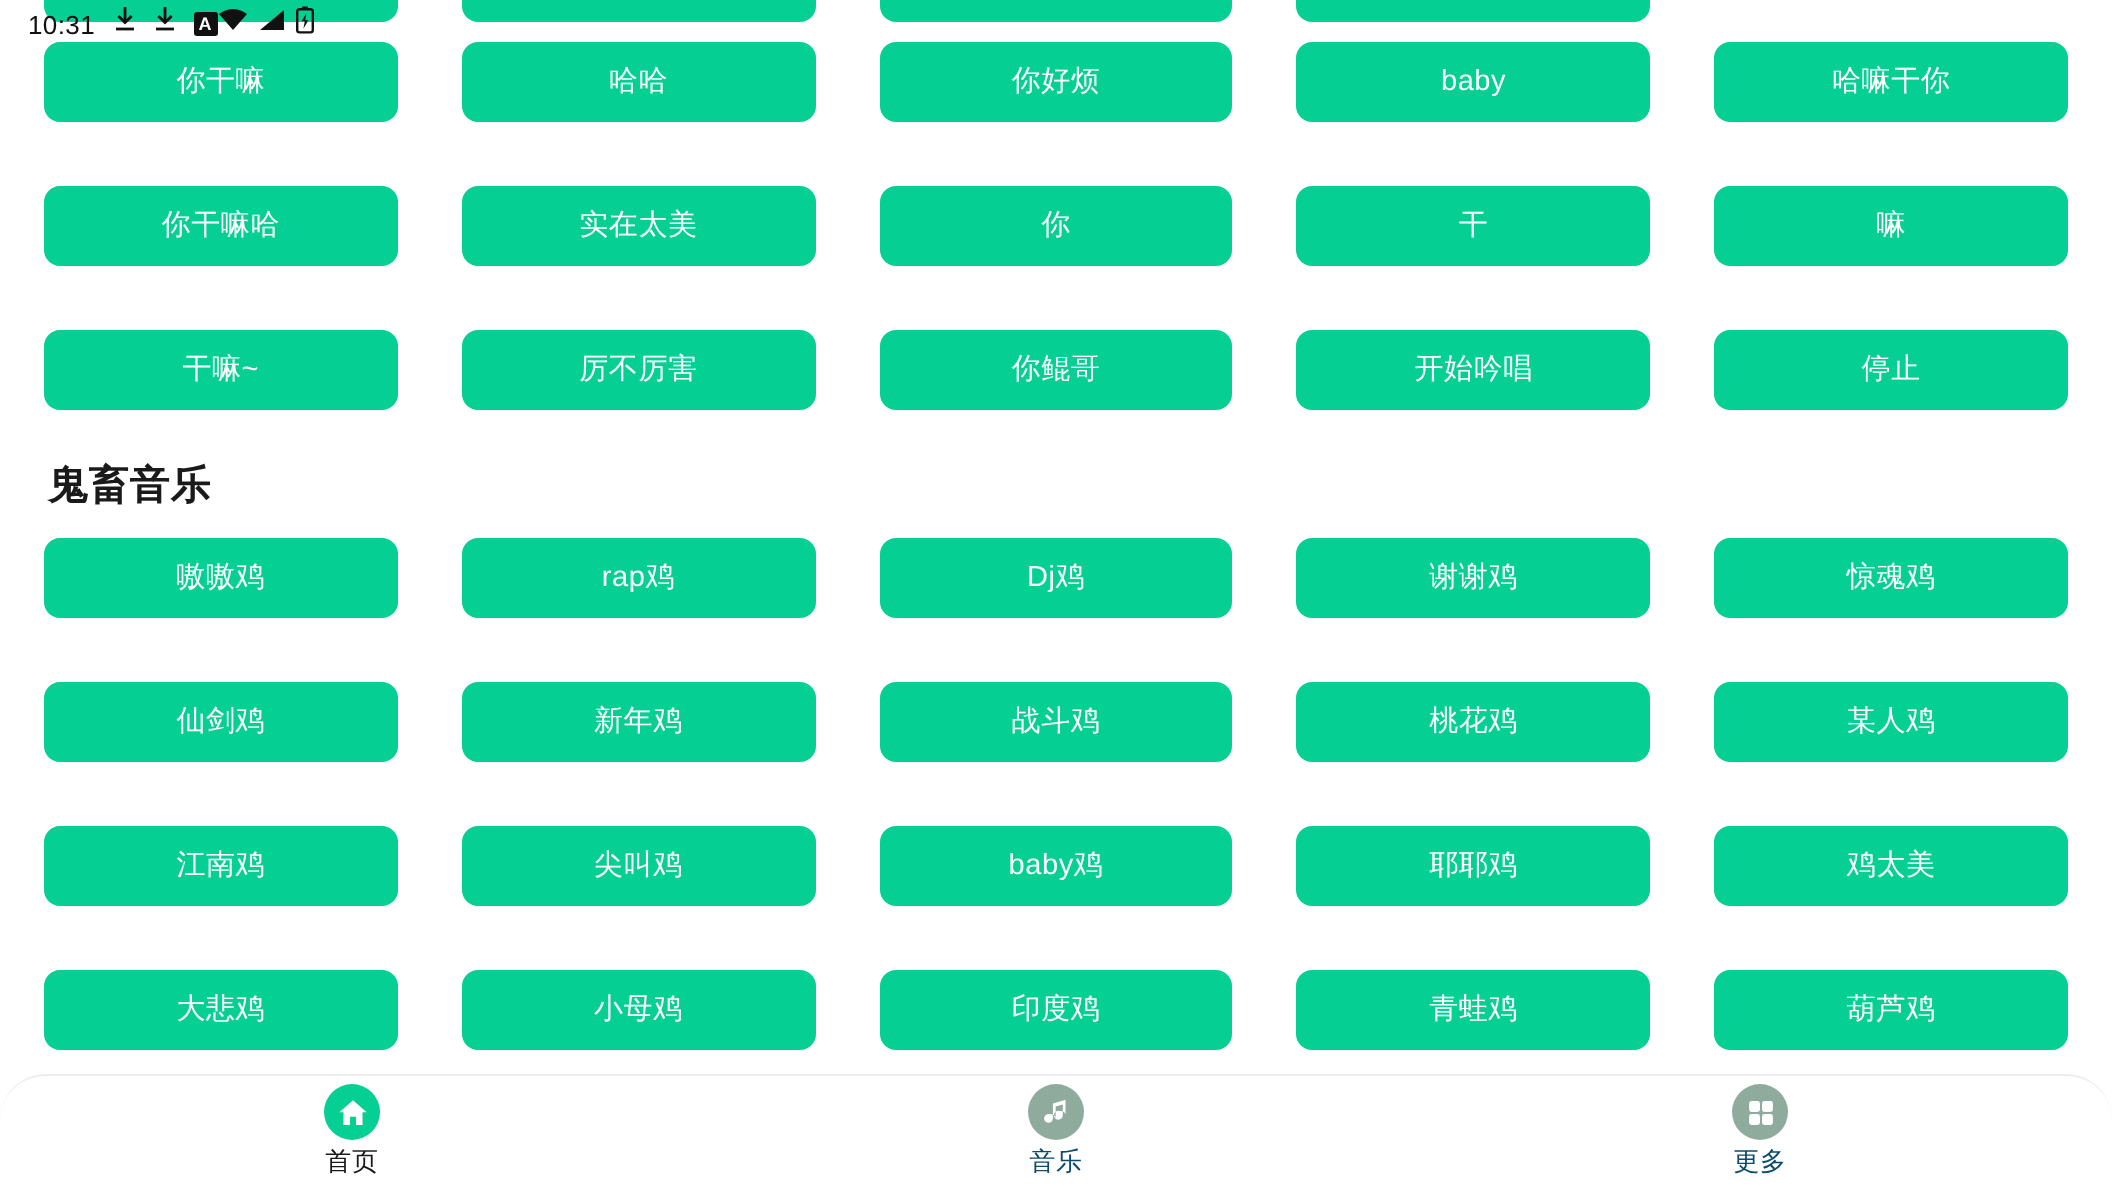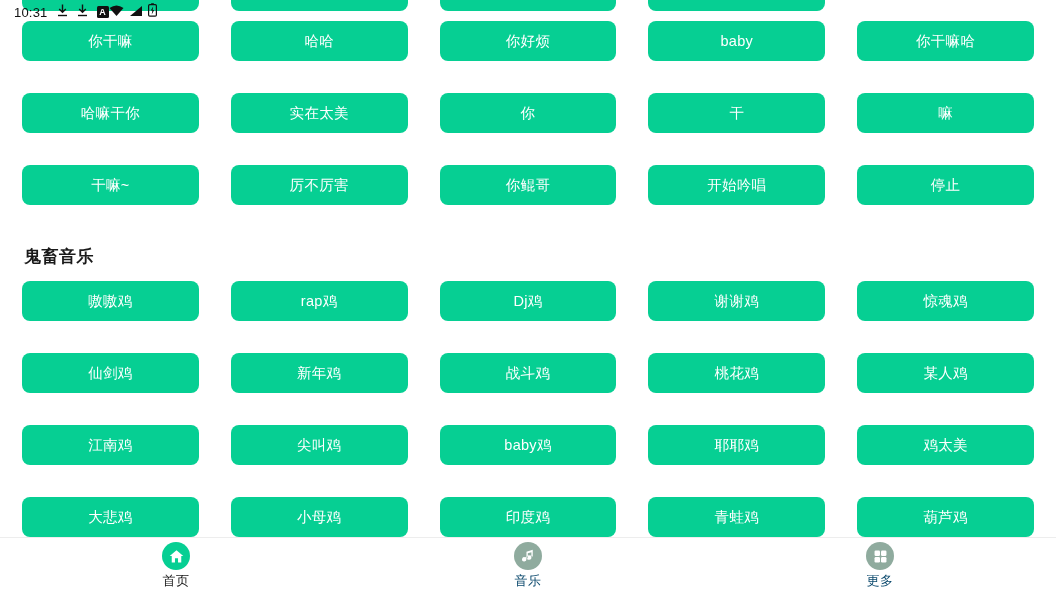--- a/index.html
+++ b/index.html
@@ -54,24 +54,24 @@
     text-align: center;
     letter-spacing: .3px;
     border: none;
     outline: none;
     white-space: nowrap;
     overflow: hidden;
     user-select: none;
   }
 
   .section-title {
-    font-size: 17px;
+    font-size: 20px;
     font-weight: bold;
     color: #1a1a1a;
-    margin: 40px 0 13px 2px;
+    margin: 24px 0 13px 2px;
     letter-spacing: .5px;
   }
 
   
   .statusbar {
     position: absolute;
     left: 0; top: 0;
     width: 1056px;
     height: 24px;
     display: flex;
@@ -105,20 +105,21 @@
   .tabbar {
     position: absolute;
     left: 0; bottom: 0;
     width: 1056px;
     height: 57px;
     background: #ffffff;
     border-top: 1px solid #ededed;
     display: flex;
     align-items: flex-start;
     z-index: 6;
+    border-radius: 23px;
   }
   .tab {
     flex: 1;
     display: flex;
     flex-direction: column;
     align-items: center;
     justify-content: flex-start;
     padding-top: 4px;
     gap: 2px;
     cursor: pointer;
@@ -152,22 +153,22 @@
           <button class="btn">来整点吧</button>
           <button class="btn">音乐</button>
           <button class="btn">小鸡</button>
         </div>
 
       <div class="grid" id="grid-voice" style="margin-top:10px;">
           <button class="btn">你干嘛</button>
           <button class="btn">哈哈</button>
           <button class="btn">你好烦</button>
           <button class="btn">baby</button>
+          <button class="btn">哈嘛干你</button>
           <button class="btn">你干嘛哈</button>
-          <button class="btn">哈嘛干你</button>
           <button class="btn">实在太美</button>
           <button class="btn">你</button>
           <button class="btn">干</button>
           <button class="btn">嘛</button>
           <button class="btn">干嘛~</button>
           <button class="btn">厉不厉害</button>
           <button class="btn">你鲲哥</button>
           <button class="btn">开始吟唱</button>
           <button class="btn">停止</button>
         </div>

